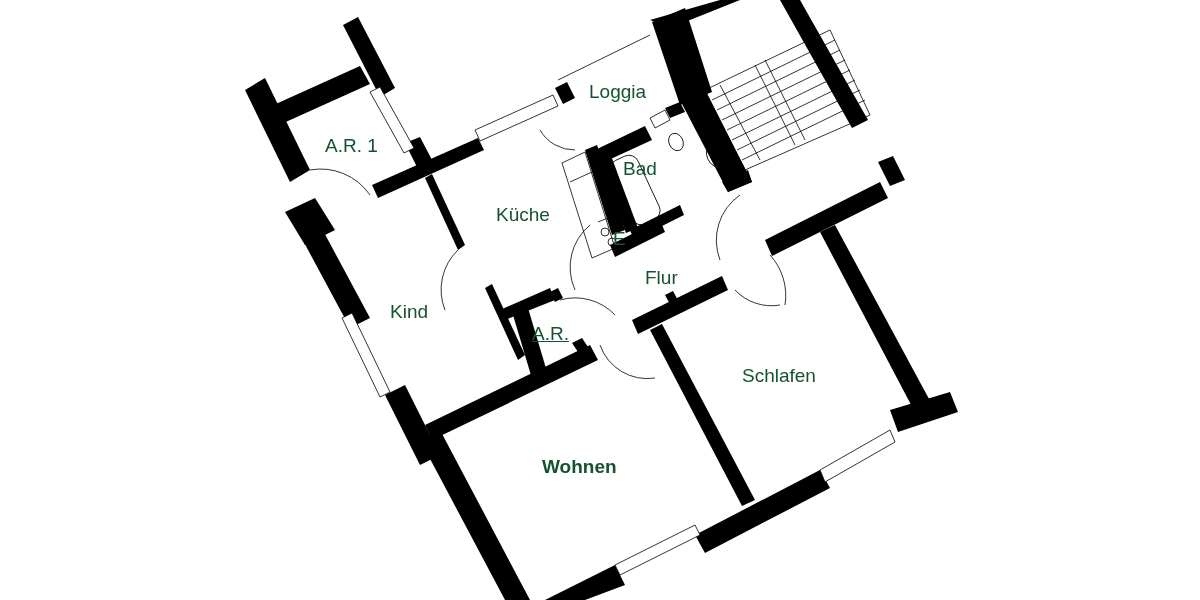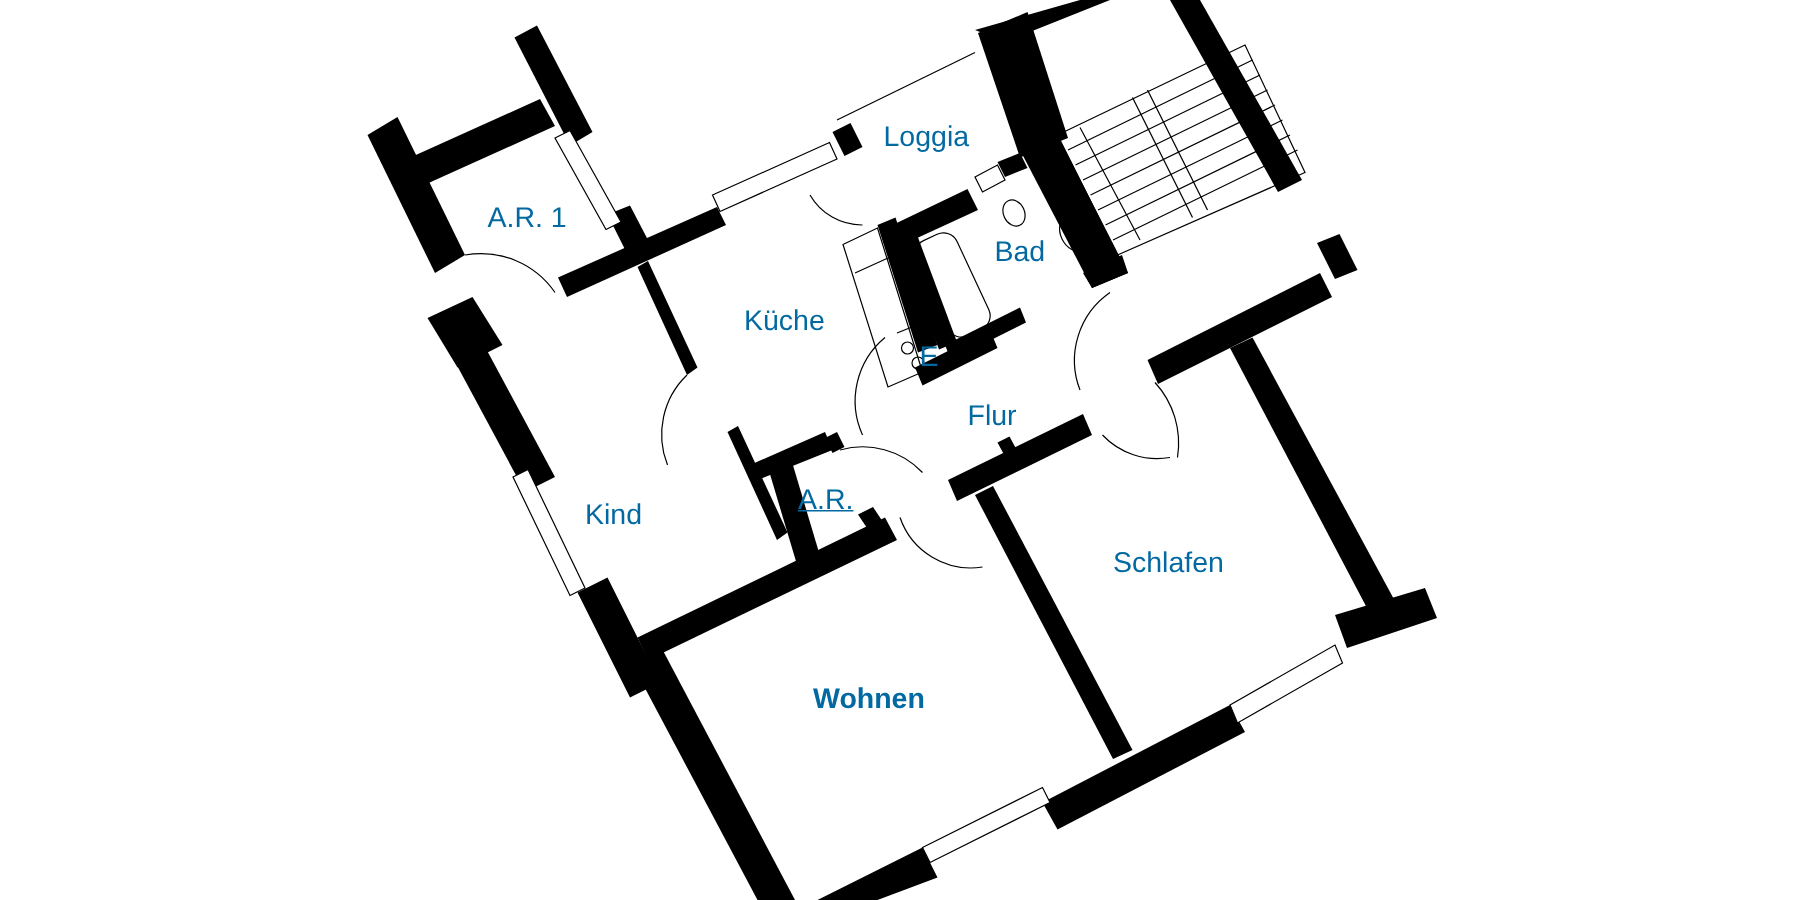--- a/index.html
+++ b/index.html
@@ -1,21 +1,21 @@
 <!DOCTYPE html>
 <html><head>
 <meta charset="utf-8">
 <style>
   html,body{margin:0;padding:0;background:#ffffff;}
   body{width:1200px;height:600px;overflow:hidden;position:relative;font-family:"Liberation Sans",sans-serif;}
   #plan{position:absolute;left:0;top:0;width:1200px;height:600px;}
   .wall{fill:#000000;}
   .thin{fill:none;stroke:#000;stroke-width:0.8;}
   .win{fill:#ffffff;stroke:#000;stroke-width:0.8;}
-  .lbl{position:absolute;color:#0369a1;white-space:nowrap;font-family:"Liberation Sans",sans-serif;}
+  .lbl{position:absolute;color:#14532d;white-space:nowrap;font-family:"Liberation Sans",sans-serif;}
   .lg{font-size:19px;}
   .sm{font-size:19px;}
 </style>
 </head>
 <body>
 
 <svg id="plan" viewBox="0 0 1200 600" xmlns="http://www.w3.org/2000/svg">
 
   <g>
 
@@ -111,21 +111,21 @@
   <g>
     <polygon class="thin" points="562,163 585,152 615,248 592,258"></polygon>
     <line class="thin" x1="570" y1="182" x2="592" y2="172"></line>
     <line class="thin" x1="598" y1="222" x2="608" y2="218"></line>
     <circle class="thin" cx="605" cy="232" r="4"></circle>
     <circle class="thin" cx="612" cy="242" r="4"></circle>
   </g>
 </svg>
 
 <span class="lbl lg" style="left:589px;top:81px;">Loggia</span>
-<span class="lbl lg" style="left:663px;top:158px;text-align:right;">Bad</span>
+<span class="lbl lg" style="left:623px;top:158px;text-align:right;">Bad</span>
 <span class="lbl lg" style="left:496px;top:204px;">Küche</span>
 <span class="lbl lg" style="left:645px;top:255px;margin-top:12px;">Flur</span>
-<span class="lbl lg" style="left:390px;top:301px;margin-top:32px;">Kind</span>
+<span class="lbl lg" style="left:390px;top:301px;">Kind</span>
 <span class="lbl sm" style="left:325px;top:135px;">A.R. 1</span>
 <span class="lbl sm" style="left:532px;top:323px;text-decoration:underline;">A.R.</span>
 <span class="lbl lg" style="left:742px;top:365px;">Schlafen</span>
 <span class="lbl lg" style="left:542px;top:456px;font-weight:bold;">Wohnen</span>
 <span class="lbl sm" style="left:613px;top:228px;">E</span>
 
 </body></html>

